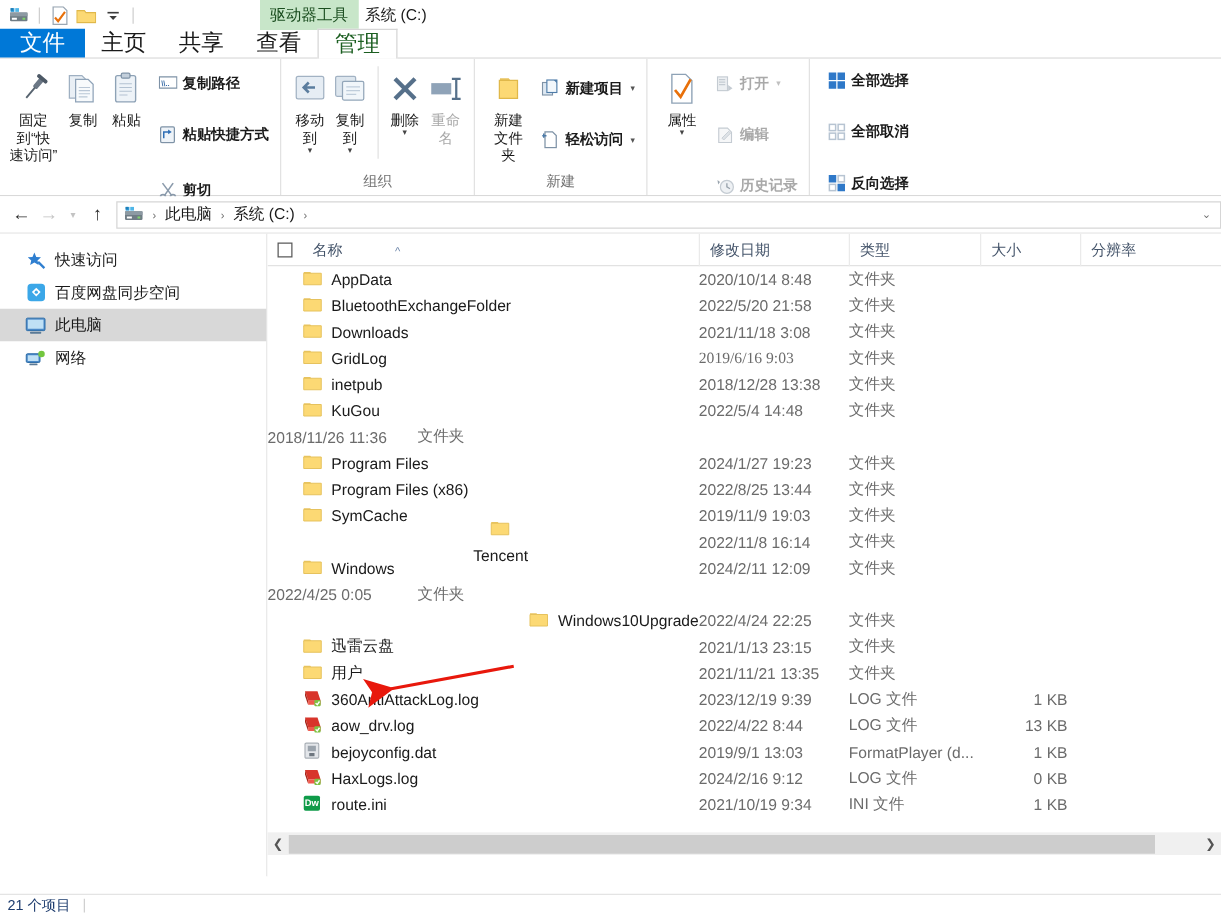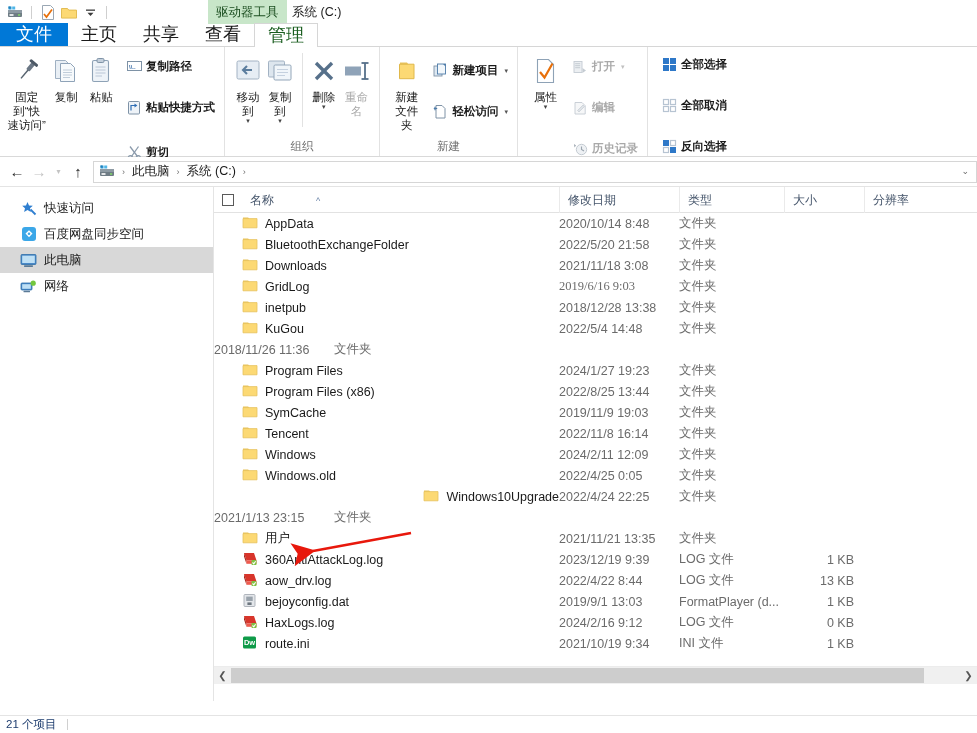--- a/index.html
+++ b/index.html
@@ -743,21 +743,21 @@
                   <path d="M1 3.6h14v9.2H1z" fill="#fcd974" stroke="#e6c25d" stroke-width="0.8"></path>
                 </svg></span>
               <span>SymCache</span>
             </div>
             <div class="cell-date" style="width: 120px;">2019/11/9 19:03</div>
             <div class="cell-type" style="width: 105px;">文件夹</div>
             <div class="cell-size" style="width: 80px; padding-right: 10px;"></div>
             <div class="cell-res" style="width: 90px; padding-left: 8px;"></div>
           </div>
           <div class="row">
-            <div class="cell-name" style="width: 345px;">
+            <div class="cell-name" style="width: 345px; flex-direction: column;">
               <span class="ficon"><svg width="16" height="14" viewBox="0 0 16 14">
                   <path d="M1 2.5h5.2l1.3 1.8H1z" fill="#e8c35f"></path>
                   <path d="M1 3.6h14v9.2H1z" fill="#fcd974" stroke="#e6c25d" stroke-width="0.8"></path>
                 </svg></span>
               <span>Tencent</span>
             </div>
             <div class="cell-date" style="width: 120px;">2022/11/8 16:14</div>
             <div class="cell-type" style="width: 105px;">文件夹</div>
             <div class="cell-size" style="width: 80px; padding-right: 10px;"></div>
             <div class="cell-res" style="width: 90px; padding-left: 8px;"></div>
@@ -769,46 +769,46 @@
                   <path d="M1 3.6h14v9.2H1z" fill="#fcd974" stroke="#e6c25d" stroke-width="0.8"></path>
                 </svg></span>
               <span>Windows</span>
             </div>
             <div class="cell-date" style="width: 120px;">2024/2/11 12:09</div>
             <div class="cell-type" style="width: 105px;">文件夹</div>
             <div class="cell-size" style="width: 80px; padding-right: 10px;"></div>
             <div class="cell-res" style="width: 90px; padding-left: 8px;"></div>
           </div>
           <div class="row">
-            <div class="cell-name" style="width: 345px;">
-              <span class="ficon"><svg width="16" height="14" viewBox="0 0 16 14">
-                  <path d="M1 2.5h5.2l1.3 1.8H1z" fill="#e8c35f"></path>
-                  <path d="M1 3.6h14v9.2H1z" fill="#fcd974" stroke="#e6c25d" stroke-width="0.8"></path>
-                </svg></span>
-              <span>Windows.old</span>
-            </div>
             <div class="cell-date" style="width: 120px;">2022/4/25 0:05</div>
             <div class="cell-type" style="width: 105px;">文件夹</div>
             <div class="cell-size" style="width: 80px; padding-right: 10px;"></div>
             <div class="cell-res" style="width: 90px; padding-left: 8px;"></div>
           </div>
           <div class="row">
             <div class="cell-name" style="width: 345px; justify-content: flex-end;">
               <span class="ficon"><svg width="16" height="14" viewBox="0 0 16 14">
                   <path d="M1 2.5h5.2l1.3 1.8H1z" fill="#e8c35f"></path>
                   <path d="M1 3.6h14v9.2H1z" fill="#fcd974" stroke="#e6c25d" stroke-width="0.8"></path>
                 </svg></span>
               <span>Windows10Upgrade</span>
             </div>
             <div class="cell-date" style="width: 120px;">2022/4/24 22:25</div>
             <div class="cell-type" style="width: 105px;">文件夹</div>
             <div class="cell-size" style="width: 80px; padding-right: 10px;"></div>
             <div class="cell-res" style="width: 90px; padding-left: 8px;"></div>
           </div>
           <div class="row">
+            <div class="cell-name" style="width: 345px;">
+              <span class="ficon"><svg width="16" height="14" viewBox="0 0 16 14">
+                  <path d="M1 2.5h5.2l1.3 1.8H1z" fill="#e8c35f"></path>
+                  <path d="M1 3.6h14v9.2H1z" fill="#fcd974" stroke="#e6c25d" stroke-width="0.8"></path>
+                </svg></span>
+              <span>迅雷云盘</span>
+            </div>
             <div class="cell-date" style="width: 120px;">2021/1/13 23:15</div>
             <div class="cell-type" style="width: 105px;">文件夹</div>
             <div class="cell-size" style="width: 80px; padding-right: 10px;"></div>
             <div class="cell-res" style="width: 90px; padding-left: 8px;"></div>
           </div>
           <div class="row">
             <div class="cell-name" style="width: 345px;">
               <span class="ficon"><svg width="16" height="14" viewBox="0 0 16 14">
                   <path d="M1 2.5h5.2l1.3 1.8H1z" fill="#e8c35f"></path>
                   <path d="M1 3.6h14v9.2H1z" fill="#fcd974" stroke="#e6c25d" stroke-width="0.8"></path>

